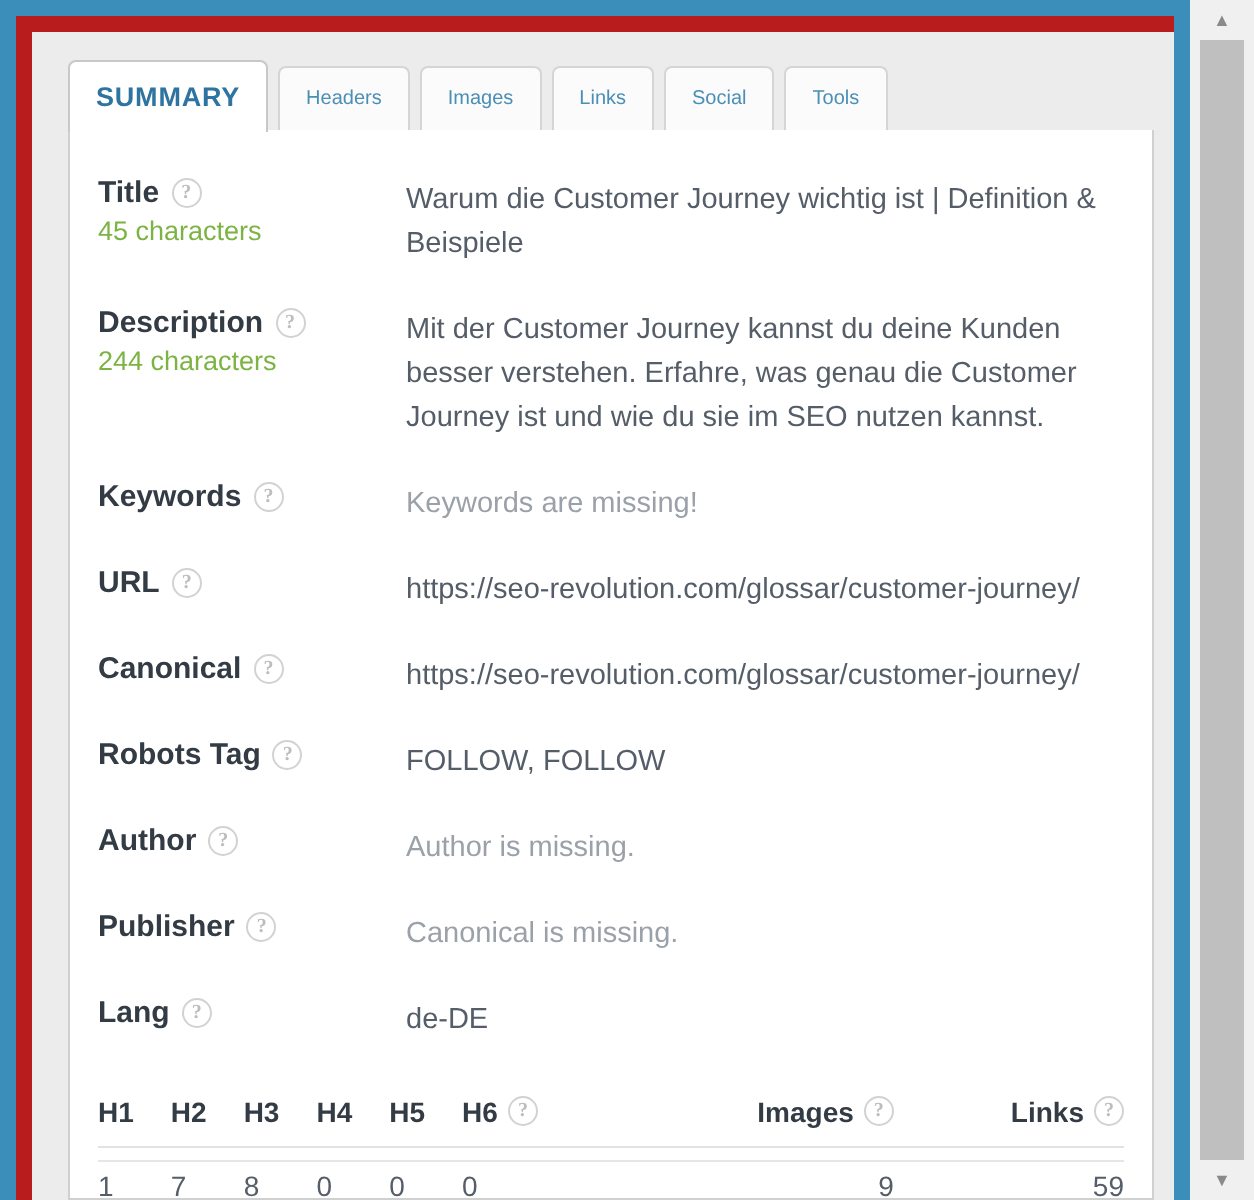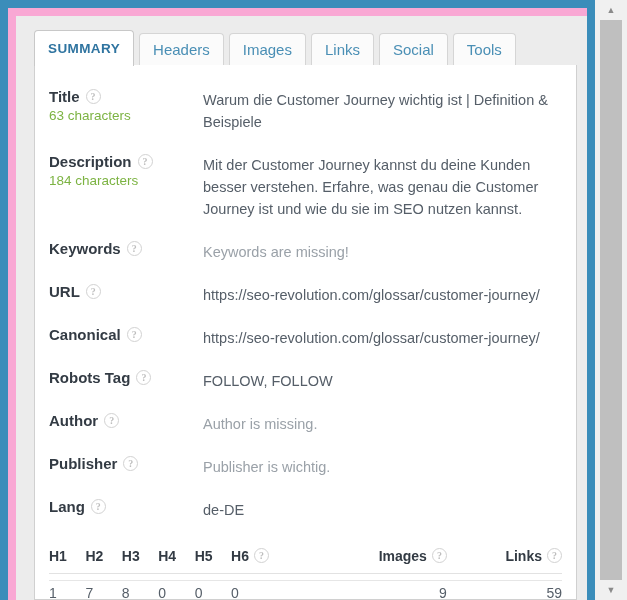--- a/index.html
+++ b/index.html
@@ -6,21 +6,21 @@
   html, body {
     width:627px; height:600px;
     font-family:"Liberation Sans", sans-serif;
     background:#ffffff;
     overflow:hidden;
   }
 
   
   #app-frame {
     position:absolute; left:0; top:0; width:627px; height:600px;
-    background:#f9a8d4;
+    background:#b91c1c;
     border-left:8px solid #3b8dba;
     border-top:8px solid #3b8dba;
     border-right:0; border-bottom:0;
   }
   #blue-right-rail {
     position:absolute; right:32px; top:0; width:8px; height:600px;
     background:#3b8dba;
   }
   #page-canvas {
     position:absolute; left:8px; top:8px; right:40px; bottom:0;
@@ -46,21 +46,21 @@
 
   
   #tabs {
     position:absolute; left:18px; top:14px; right:10px; height:36px;
     display:flex; align-items:flex-end; gap:5px;
     border-bottom:1px solid #d0d0d0;
   }
   .tab {
     height:32px; padding:0 13px;
     display:flex; align-items:center;
-    font-size:15px; color:#4a8fb5;
+    font-size:10px; color:#4a8fb5;
     background:#fbfbfb;
     border:1px solid #d5d5d5;
     border-bottom:none;
     border-radius:4px 4px 0 0;
     white-space:nowrap;
     cursor:pointer;
   }
   .tab.active {
     background:#ffffff;
     color:#2f74a0;
@@ -147,32 +147,32 @@
     <div id="panel">
 
       <div id="meta">
 
         <div class="meta-row">
           <div class="meta-label-col">
             <div class="meta-label">
               <span>Title</span>
               <span class="help-icon">?</span>
             </div>
-            <div class="meta-count">63 characters</div>
+            <div class="meta-count">45 characters</div>
           </div>
           <div class="meta-value">Warum die Customer Journey wichtig ist | Definition &amp; Beispiele</div>
         </div>
 
         <div class="meta-row">
           <div class="meta-label-col">
             <div class="meta-label">
               <span>Description</span>
               <span class="help-icon">?</span>
             </div>
-            <div class="meta-count">184 characters</div>
+            <div class="meta-count">244 characters</div>
           </div>
           <div class="meta-value">Mit der Customer Journey kannst du deine Kunden besser verstehen. Erfahre, was genau die Customer Journey ist und wie du sie im SEO nutzen kannst.</div>
         </div>
 
         <div class="meta-row">
           <div class="meta-label-col">
             <div class="meta-label">
               <span>Keywords</span>
               <span class="help-icon">?</span>
             </div>
@@ -220,21 +220,21 @@
           <div class="meta-value muted">Author is missing.</div>
         </div>
 
         <div class="meta-row">
           <div class="meta-label-col">
             <div class="meta-label">
               <span>Publisher</span>
               <span class="help-icon">?</span>
             </div>
           </div>
-          <div class="meta-value muted">Publisher is wichtig.</div>
+          <div class="meta-value muted">Canonical is missing.</div>
         </div>
 
         <div class="meta-row">
           <div class="meta-label-col">
             <div class="meta-label">
               <span>Lang</span>
               <span class="help-icon">?</span>
             </div>
           </div>
           <div class="meta-value">de-DE</div>

